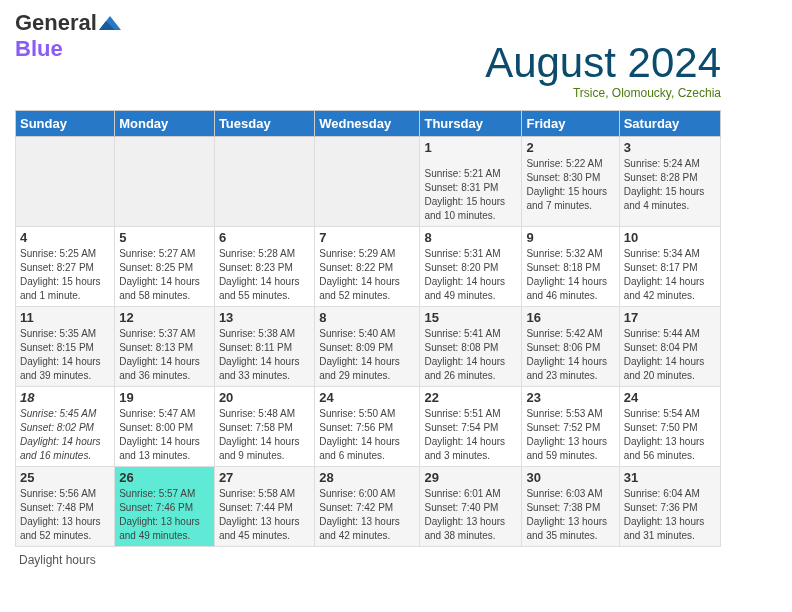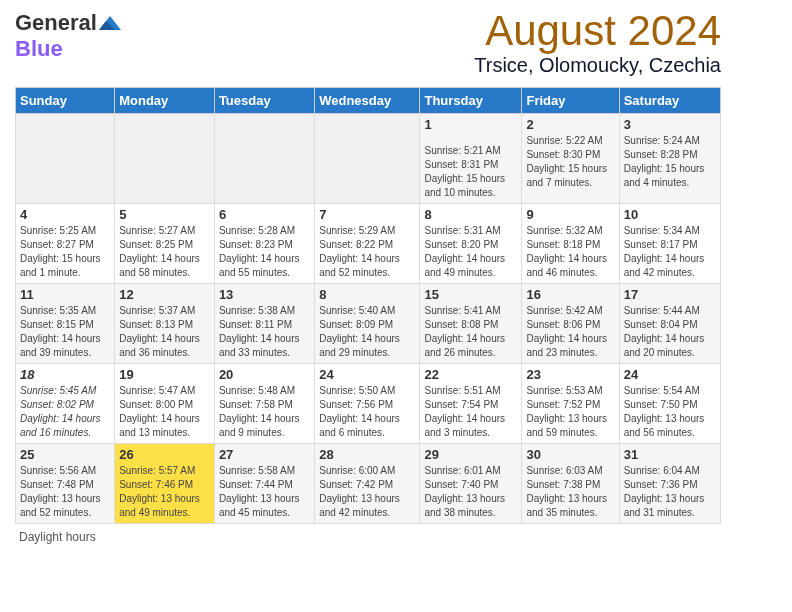--- a/index.html
+++ b/index.html
@@ -6,22 +6,22 @@
     body { font-family: Arial, sans-serif; background: #fff; width: 792px; min-height: 612px; }
 
     .page { width: 736px; padding: 10px 15px; }
 
     .header { display: flex; justify-content: space-between; align-items: flex-start; margin-bottom: 10px; }
 
     .logo { display: flex; flex-direction: column; align-items: flex-start; }
     .logo-text { display: flex; align-items: center; }
 
     .title-block { text-align: right; }
-    .month-year { font-size: 42px; font-weight: 300; color: #a16207; line-height: 1; }
-    .location { font-size: 20px; color: #0f172a; margin-top: 2px; }
+    .month-year { font-size: 42px; font-weight: 300; color: #0c4a6e; line-height: 1; margin-top: 32px; }
+    .location { font-size: 12px; color: #4d7c0f; margin-top: 2px; }
 
     .calendar { width: 100%; border-collapse: collapse; }
 
     .calendar th {
       background-color: #2878c8;
       color: white;
       font-size: 13px;
       font-weight: bold;
       padding: 5px 4px;
       text-align: left;
@@ -266,21 +266,21 @@
           </td>
         </tr>
         <tr>
           <td style="background: rgb(245, 245, 245);">
             <div class="day-number">25</div>
             <div class="day-info" style="white-space: pre-line;">Sunrise: 5:56 AM
 Sunset: 7:48 PM
 Daylight: 13 hours
 and 52 minutes.</div>
           </td>
-          <td style="background: #fde047;">
+          <td style="background: #5eead4;">
             <div class="day-number">26</div>
             <div class="day-info" style="white-space: pre-line;">Sunrise: 5:57 AM
 Sunset: 7:46 PM
 Daylight: 13 hours
 and 49 minutes.</div>
           </td>
           <td style="background: rgb(245, 245, 245);">
             <div class="day-number">27</div>
             <div class="day-info" style="white-space: pre-line;">Sunrise: 5:58 AM
 Sunset: 7:44 PM

